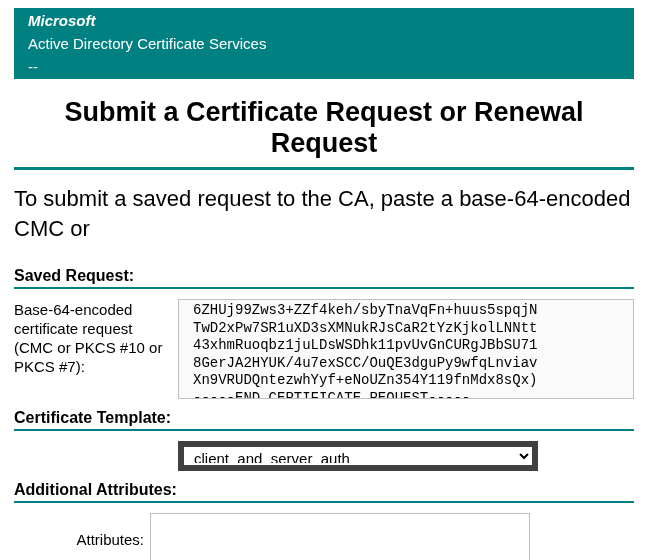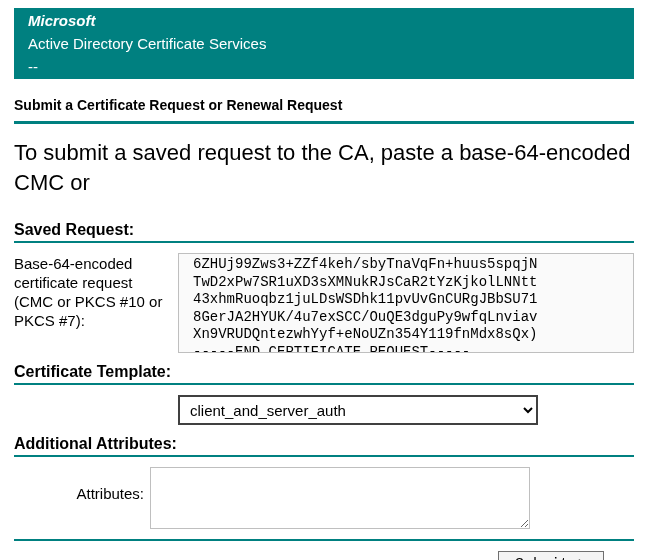--- a/index.html
+++ b/index.html
@@ -31,24 +31,25 @@
     font-weight: normal;
   }
   .banner .sep {
     margin: 0 4px;
     font-weight: normal;
   }
   .banner .ca {
     font-weight: normal;
   }
   h1 {
-    font-size: 14px;
+    font-size: 27px;
     font-weight: bold;
     margin: 18px 0 4px 0;
     padding: 0 0 4px 0;
+    text-align: center;
   }
   .rule-heavy {
     border-top: 3px solid #008080;
     margin: 0 0 14px 0;
   }
   .rule {
     border-top: 2px solid #008080;
     margin: 2px 0 10px 0;
   }
   .intro {
@@ -93,21 +94,21 @@
   }
   .template-row {
     display: flex;
     align-items: center;
     margin: 4px 0 10px 0;
     padding-left: 164px;
   }
   select.template {
     width: 360px;
     height: 30px;
-    border: 2px solid #404040;
+    border: 6px solid #404040;
     background: #fff;
     font-family: inherit;
     font-size: 15px;
     padding: 2px 6px;
   }
   .attr-row {
     display: flex;
     align-items: flex-start;
     gap: 6px;
     margin: 6px 0 10px 0;

